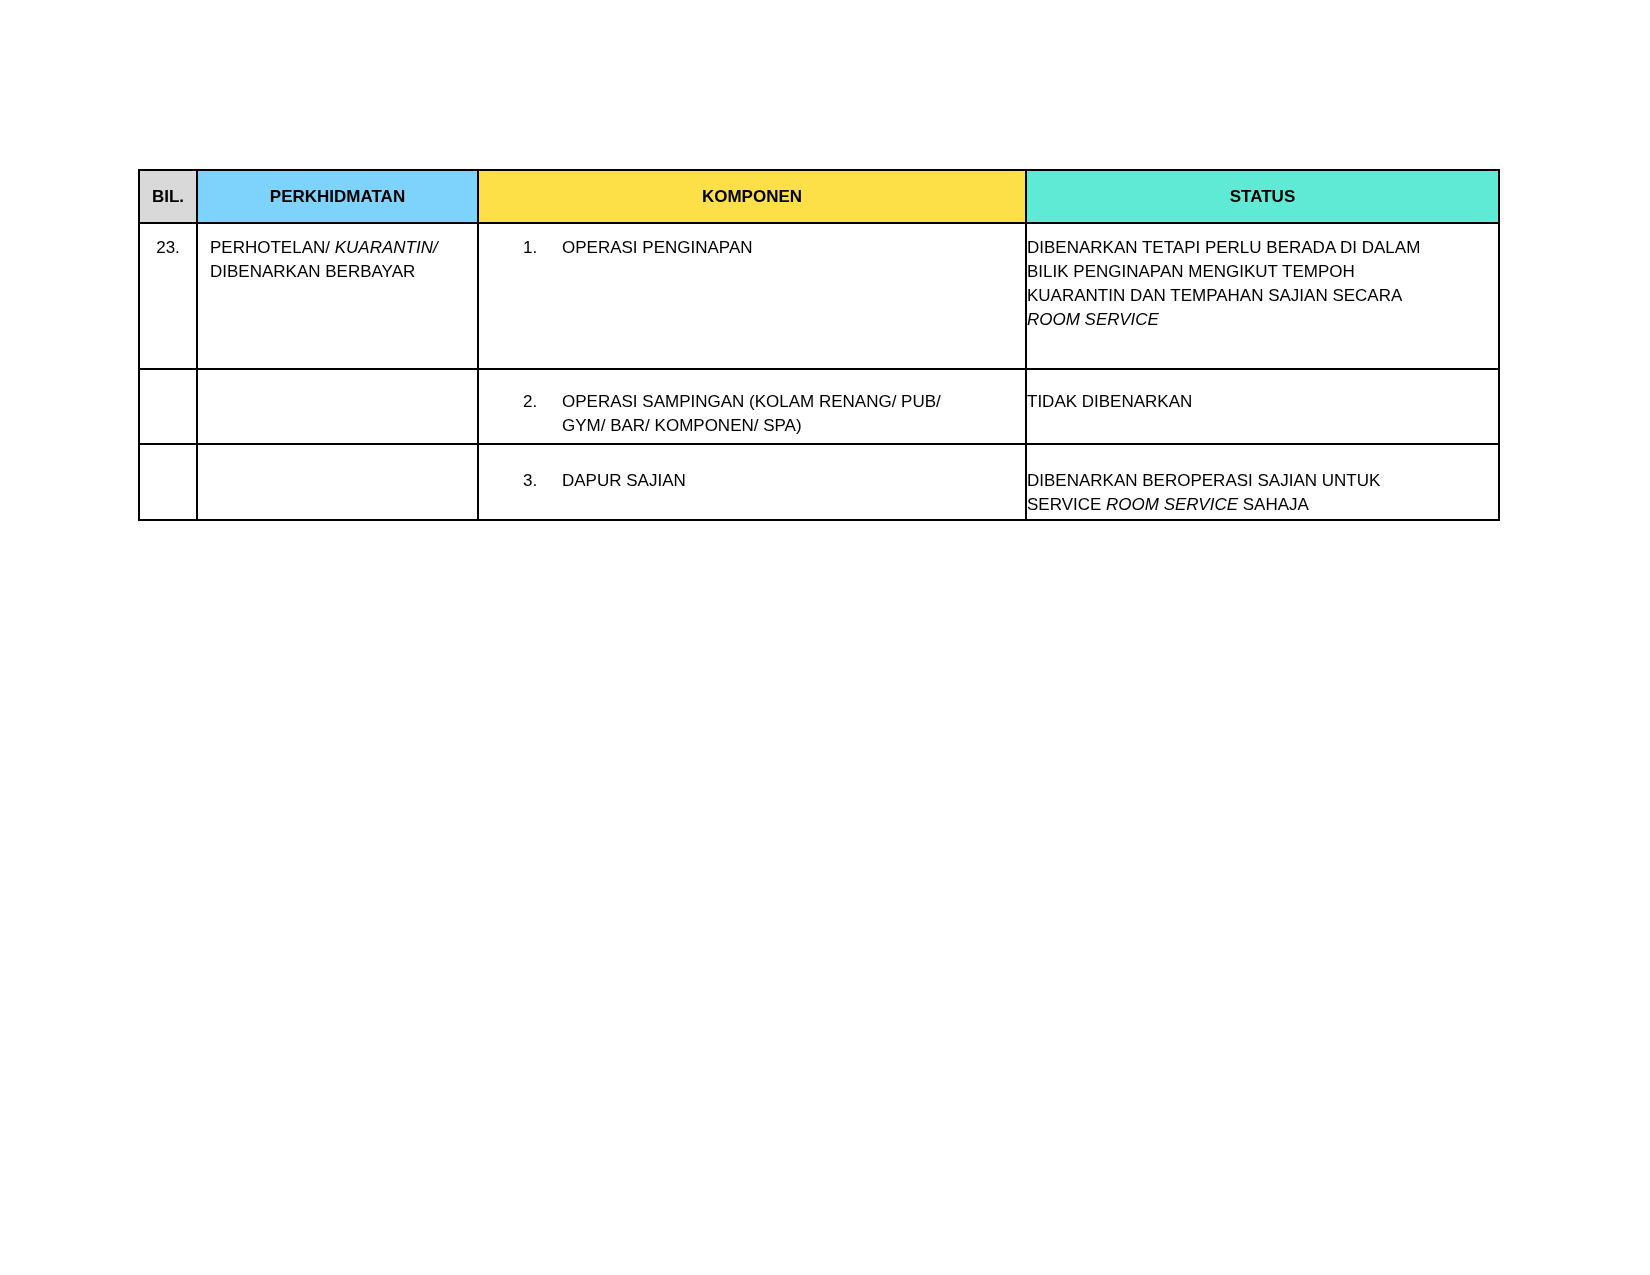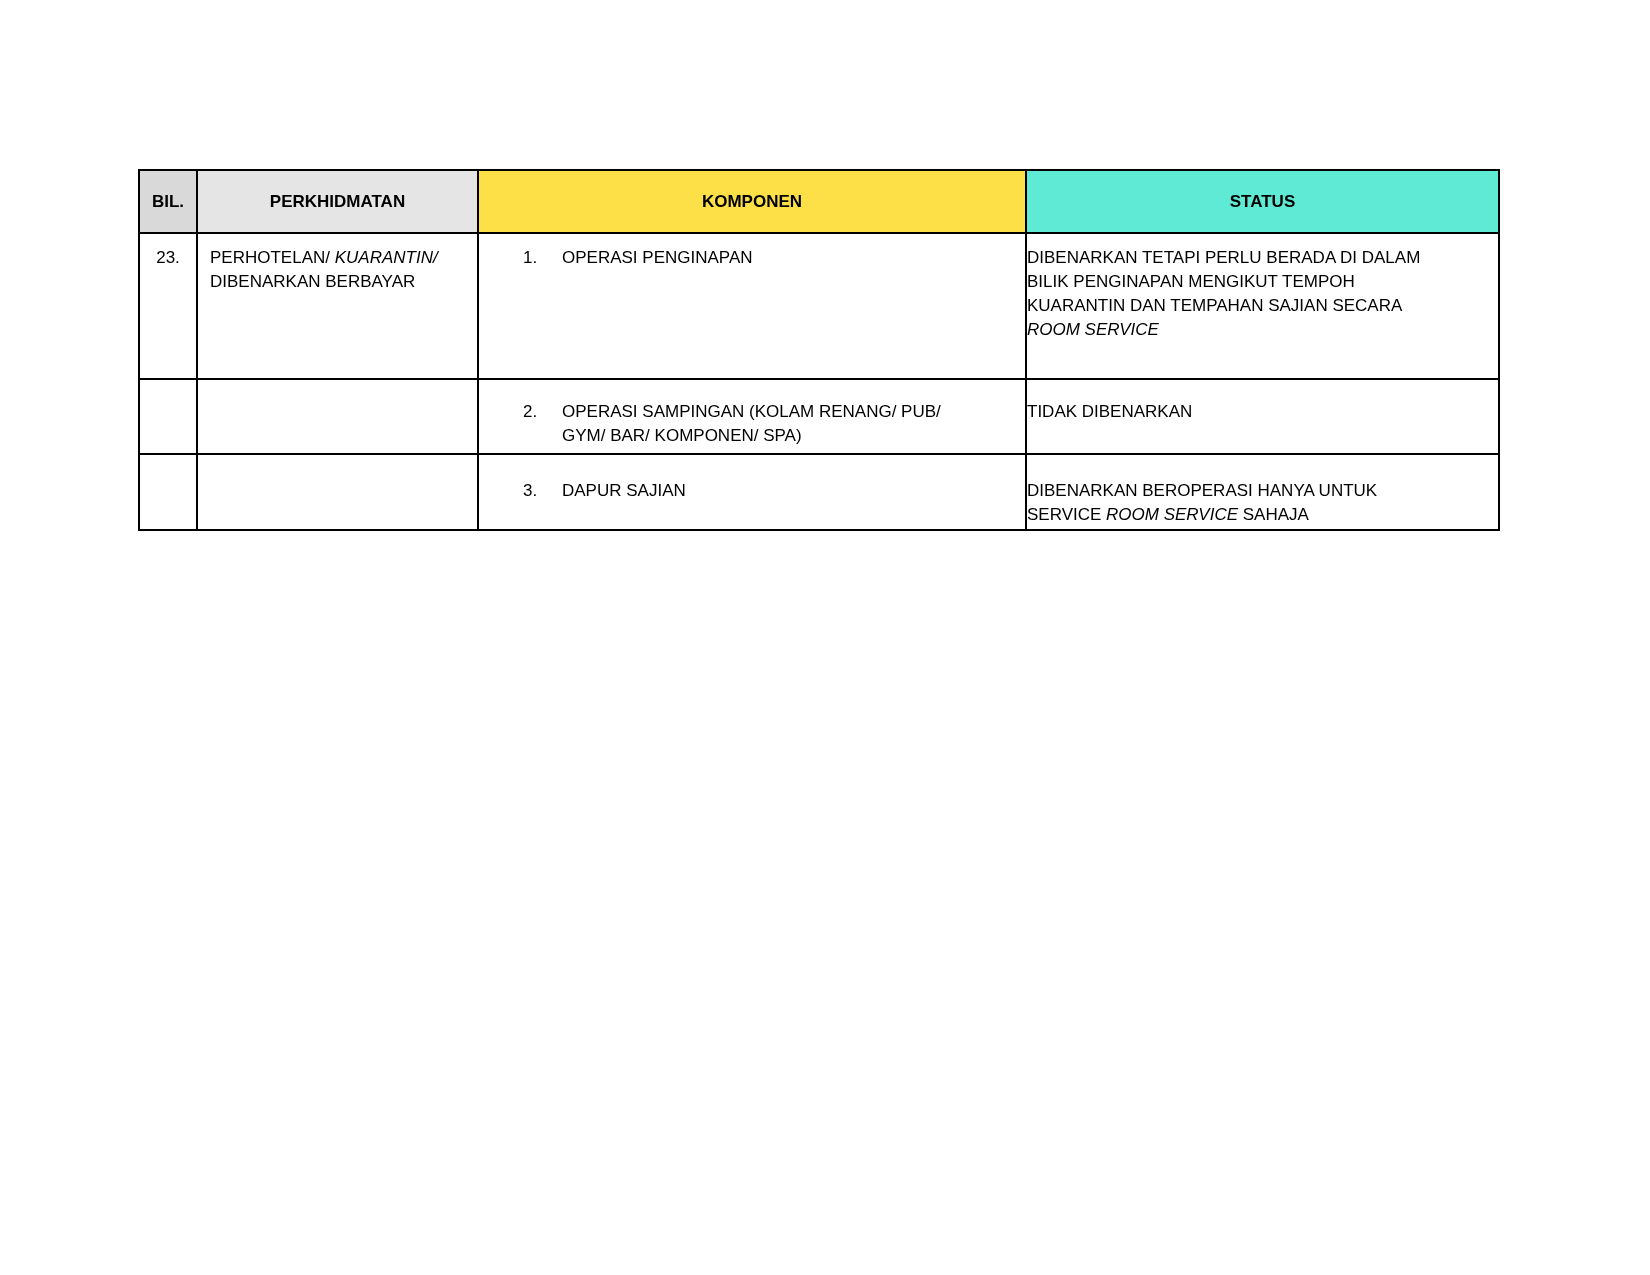--- a/index.html
+++ b/index.html
@@ -32,21 +32,21 @@
   .doc-table th, .doc-table td {
     border: 2px solid #000000;
     vertical-align: top;
     padding: 0;
     overflow: hidden;
   }
   .doc-table th {
     font-weight: bold;
     text-align: center;
     vertical-align: middle;
-    height: 63px;
+    height: 53px;
     padding: 8px 6px;
   }
   tr.row-1 { height: 146px; }
   tr.row-2 { height: 75px; }
   tr.row-3 { height: 76px; }
 
   td.bil-cell {
     text-align: center;
   }
   .row-1 td.bil-cell { padding-top: 12px; }
@@ -81,21 +81,21 @@
   <table class="doc-table">
     <colgroup>
       <col style="width:58px">
       <col style="width:281px">
       <col style="width:548px">
       <col style="width:473px">
     </colgroup>
     <thead>
       <tr class="header-row">
         <th style="background-color: rgb(217, 217, 217);">BIL.</th>
-        <th style="background-color: #e5e5e5;">PERKHIDMATAN</th>
+        <th style="background-color: #7dd3fc;">PERKHIDMATAN</th>
         <th style="background-color: #fde047;">KOMPONEN</th>
         <th style="background-color: #5eead4;">STATUS</th>
       </tr>
     </thead>
     <tbody>
       <tr class="row-1">
         <td class="bil-cell">23.</td>
         <td class="perkhidmatan-cell">
             <div class="text-line"><span>PERHOTELAN/ </span><span class="italic">KUARANTIN/</span></div>
             <div class="text-line"><span>DIBENARKAN BERBAYAR</span></div>
@@ -136,19 +136,19 @@
         <td class="perkhidmatan-cell"></td>
         <td class="komponen-cell">
           <div class="list-item">
             <span class="list-num">3.</span>
             <div class="item-text">
                 <div class="text-line"><span>DAPUR SAJIAN</span></div>
               </div>
           </div>
         </td>
         <td class="status-cell">
-            <div class="text-line"><span>DIBENARKAN BEROPERASI HANYA UNTUK</span></div>
+            <div class="text-line"><span>DIBENARKAN BEROPERASI SAJIAN UNTUK</span></div>
             <div class="text-line"><span>SERVICE </span><span class="italic">ROOM SERVICE</span><span> SAHAJA</span></div>
           </td>
       </tr>
     </tbody>
   </table>
 </div>
 
 </body></html>

